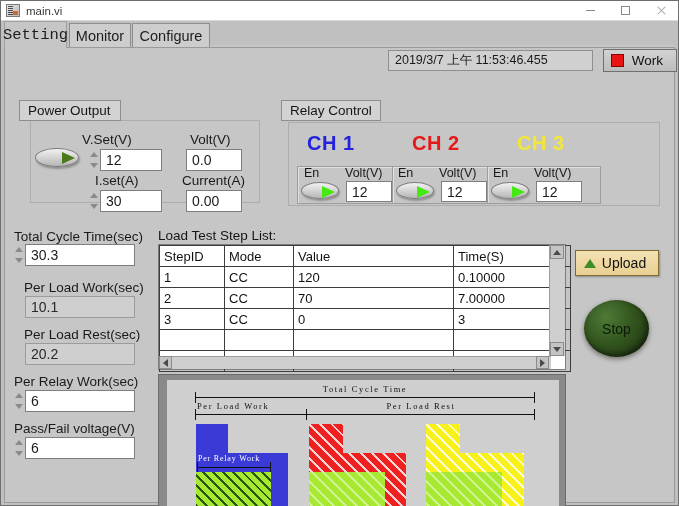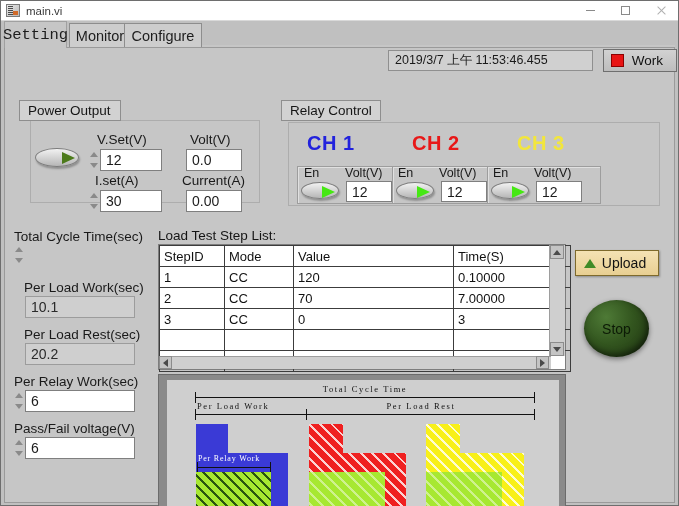--- a/index.html
+++ b/index.html
@@ -163,42 +163,42 @@
   </div>
 
   <div class="tabstrip">
     <div class="tab-fill"></div>
     <div class="tab active" style="left:0;width:63px;">
         <span>Setting</span>
       </div>
     <div class="tab" style="left:65px;width:62px;">
         <span>Monitor</span>
       </div>
-    <div class="tab" style="left:120px;width:78px;">
+    <div class="tab" style="left:128px;width:78px;">
         <span>Configure</span>
       </div>
   </div>
 
   <div class="body">
 
     <div class="datebox">2019/3/7  上午 11:53:46.455</div>
     <div class="exitbtn">
       <div class="exit-led"></div>
       <div class="exit-lbl">Work</div>
     </div>
 
     <div class="grp-tab" style="left:14px;top:52px;width:102px;height:21px;">Power Output</div>
     <div class="grp-frame" id="pw-frame"></div>
 
     <span class="lbl" style="left:40px;top:84px;margin-top:21px;">On</span>
     <div class="toggle dark" style="left:30px;top:100px;">
         <span class="knob"></span>
       </div>
 
-    <span class="lbl" style="left:92px;top:84px;">V.Set(V)</span>
+    <span class="lbl" style="left:77px;top:84px;">V.Set(V)</span>
     <div class="spin" style="left:84px;top:101px;">
         <i class="up"></i>
         <i class="dn"></i>
       </div>
     <div class="numbox" style="left:95px;top:101px;width:62px;height:22px;">12</div>
 
     <span class="lbl" style="left:185px;top:84px;">Volt(V)</span>
     <div class="numbox" style="left:181px;top:101px;width:56px;height:22px;">0.0</div>
 
     <span class="lbl" style="left:90px;top:125px;">I.set(A)</span>
@@ -240,20 +240,21 @@
         <span class="knob"></span>
       </div>
     <span class="lbl" style="left:529px;top:118px;font-size:12.5px;">Volt(V)</span>
     <div class="numbox" style="left:531px;top:133px;width:46px;height:21px;">12</div>
 
     <span class="side-lbl" style="left:9px;top:181px;">Total Cycle Time(sec)</span>
     <div class="spin" style="left:9px;top:196px;">
         <i class="up"></i>
         <i class="dn"></i>
       </div>
+    <div class="numbox" style="left:20px;top:196px;width:110px;height:22px;">30.3</div>
 
     <span class="side-lbl" style="left:19px;top:232px;">Per Load Work(sec)</span>
     <div class="robox" style="left:20px;top:248px;width:110px;height:22px;">10.1</div>
 
     <span class="side-lbl" style="left:19px;top:279px;">Per Load Rest(sec)</span>
     <div class="robox" style="left:20px;top:295px;width:110px;height:22px;">20.2</div>
 
     <span class="side-lbl" style="left:9px;top:326px;">Per Relay Work(sec)</span>
     <div class="spin" style="left:9px;top:342px;">
         <i class="up"></i>

